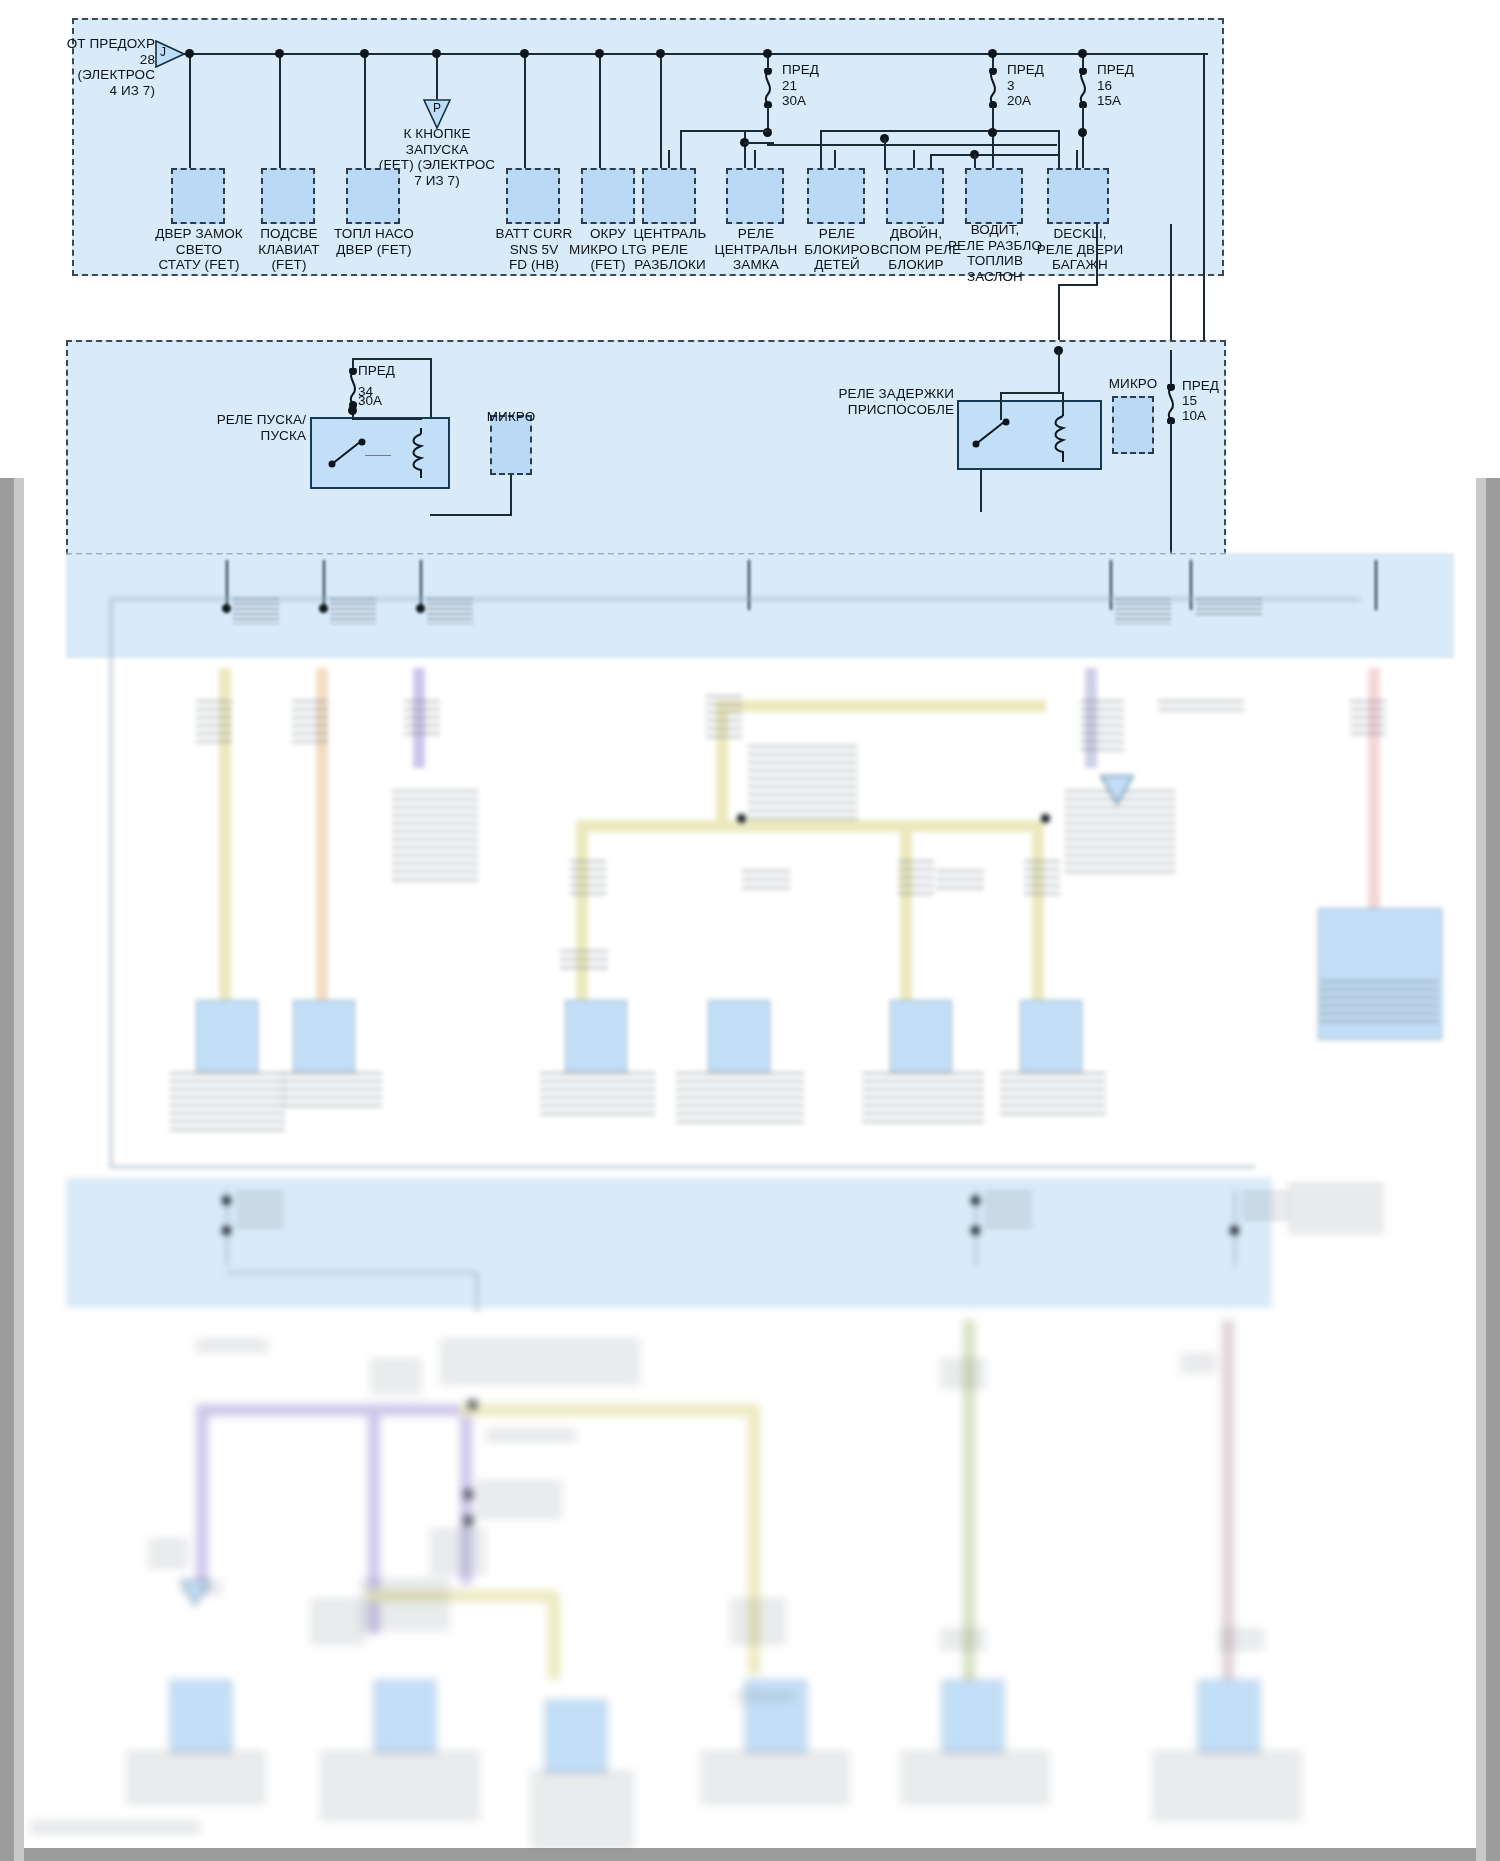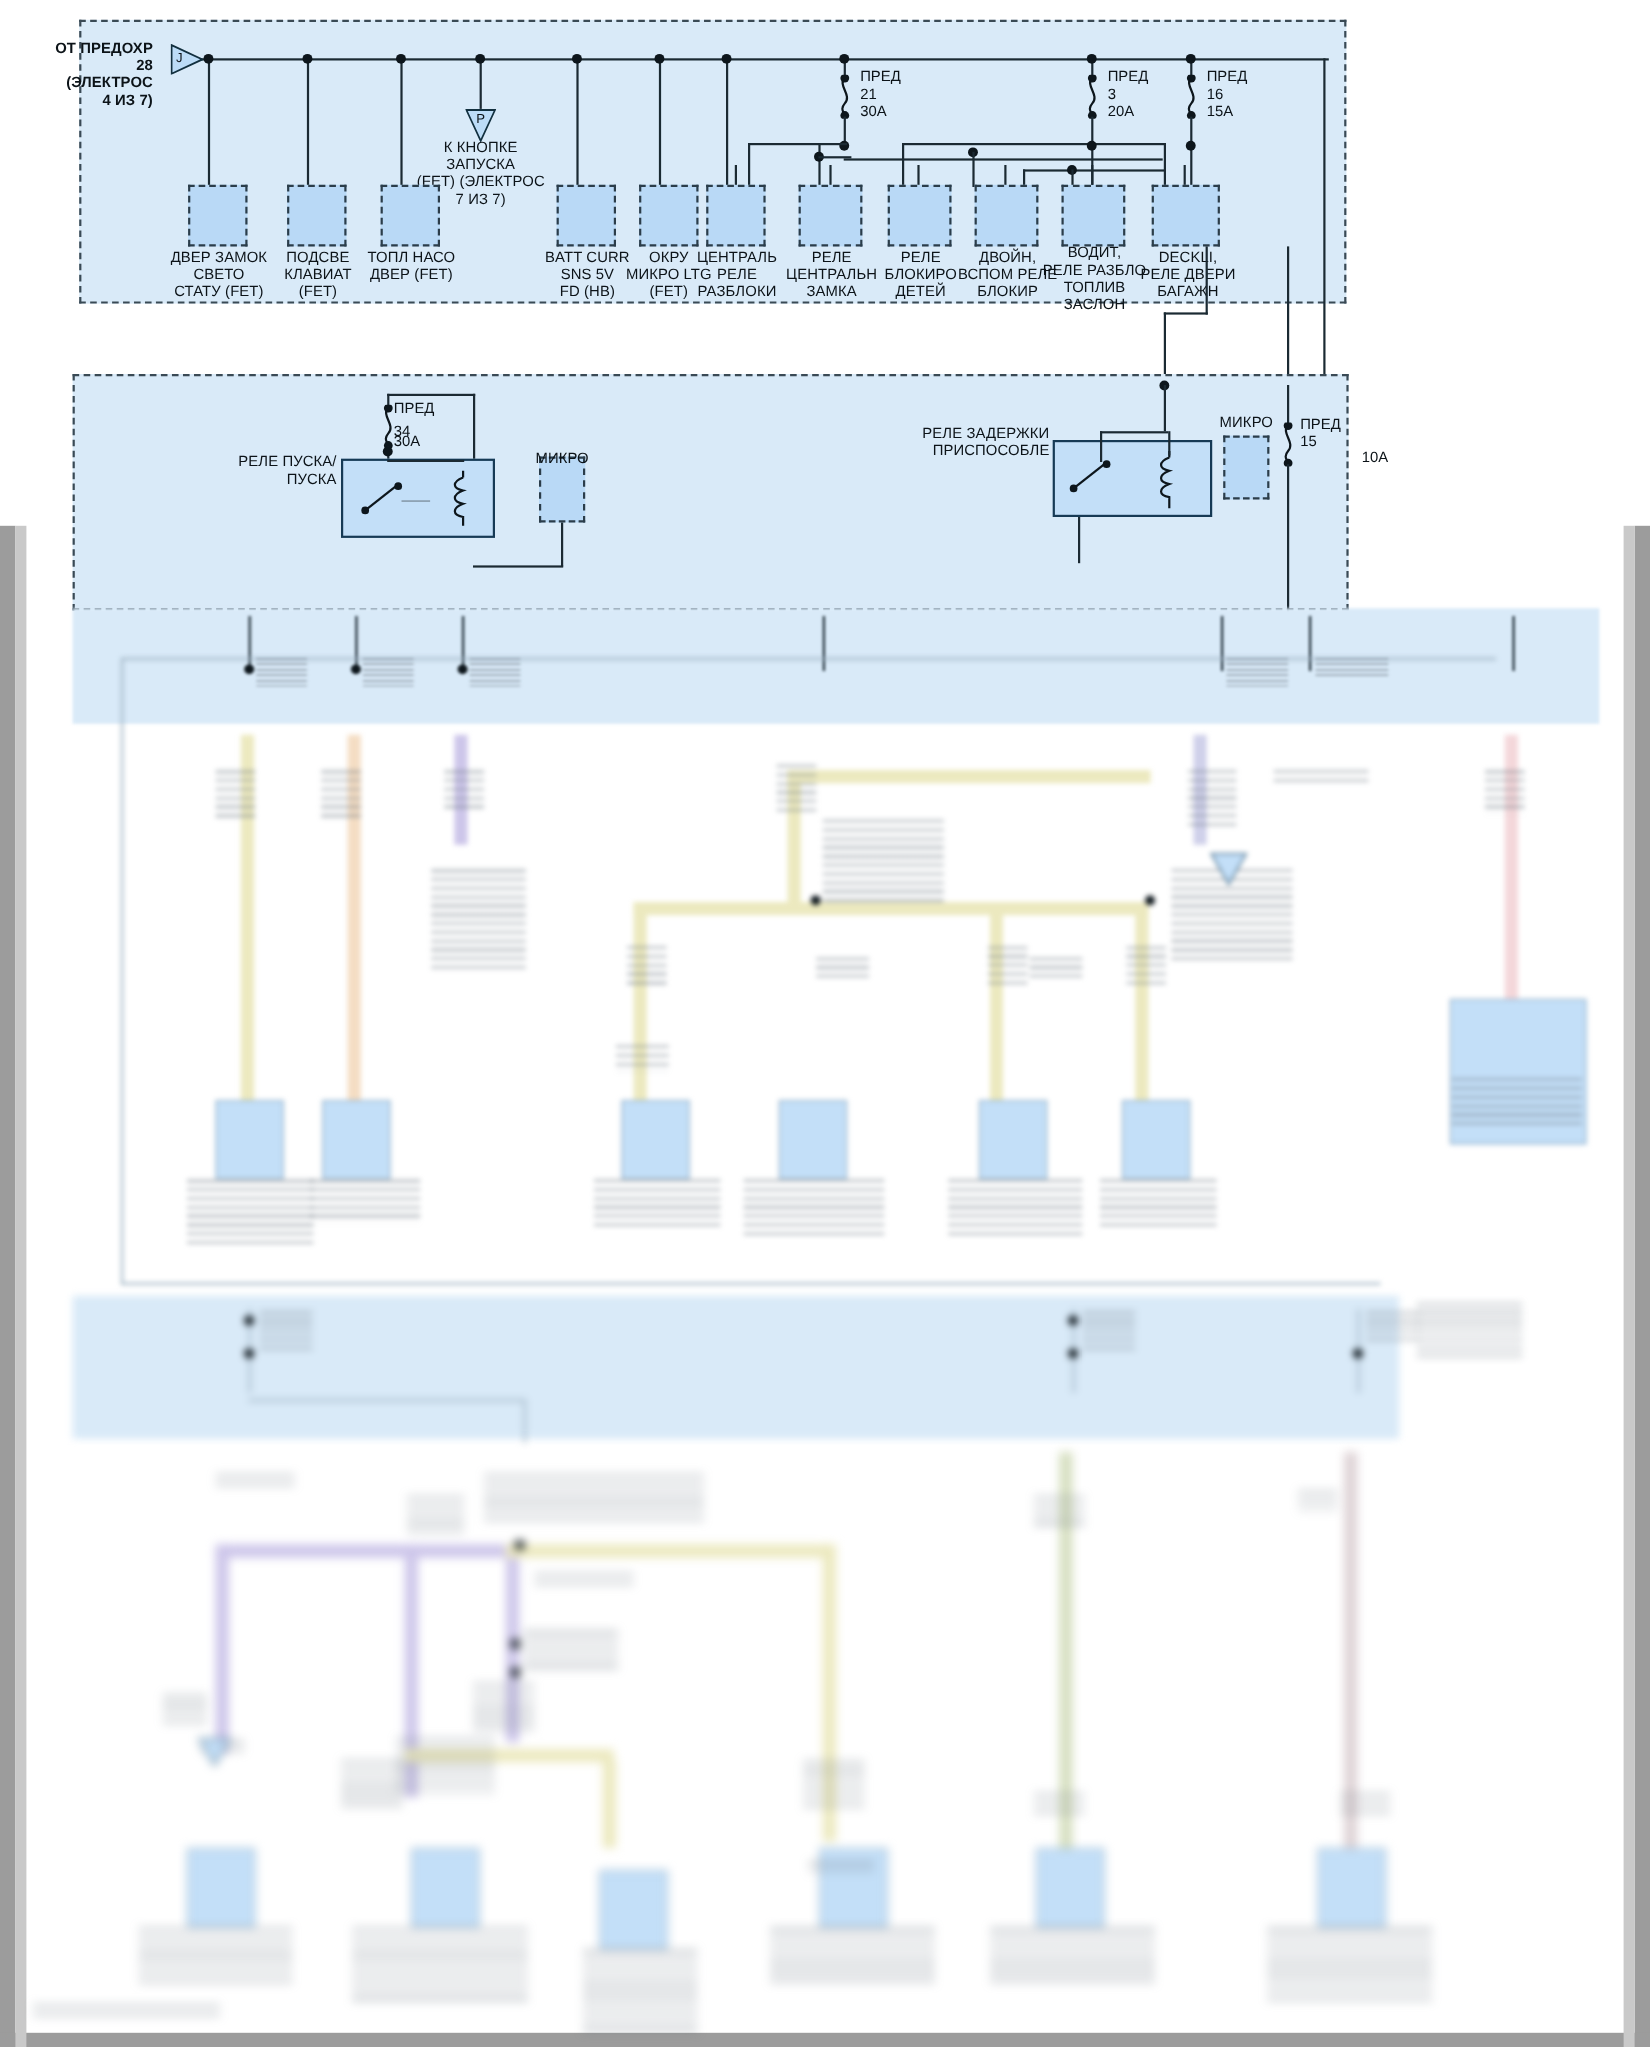--- a/index.html
+++ b/index.html
@@ -40,21 +40,21 @@
   <div class="panel" style="left:72px;top:18px;width:1152px;height:258px;"></div>
 
   <div class="wire wire-h" style="left:180px;top:53px;width:1028px;"></div>
 
   <div class="abs" style="left:155px;top:40px;width:30px;height:28px;">
     <svg width="30" height="28">
         <polygon points="1,1 29,14 1,27" fill="#bcdcf7" stroke="#12303f" stroke-width="1.6"></polygon>
       </svg>
   </div>
   <div class="lbl" style="left:155px;top:45px;width:16px;font-size:12px;">J</div>
-  <div class="lbl lbl-r" style="left:24px;top:36px;width:115px;font-weight:bold;">ОТ ПРЕДОХР
+  <div class="lbl lbl-r" style="left:40px;top:36px;width:115px;">ОТ ПРЕДОХР
 28
 (ЭЛЕКТРОС
 4 ИЗ 7)</div>
 
   <div class="wire wire-v" style="left:189px;top:53px;height:117px;"></div>
   <div class="dot" style="left:185px;top:49px;"></div>
 
   <div class="wire wire-v" style="left:279px;top:53px;height:117px;"></div>
   <div class="dot" style="left:275px;top:49px;"></div>
 
@@ -281,21 +281,21 @@
   <div class="wire wire-v" style="left:1170px;top:350px;height:36px;"></div>
   <div class="fuse" style="left:1164px;top:384px;">
     <svg width="14" height="40" viewBox="0 0 14 40">
       <path d="M7 2 C 0 10, 14 18, 7 26 C 2 32, 7 34, 7 38" fill="none" stroke="#0d161c" stroke-width="2"></path>
       <circle cx="7" cy="3" r="4" fill="#0d161c"></circle>
         <circle cx="7" cy="37" r="4" fill="#0d161c"></circle>
     </svg>
   </div>
   <div class="fuse-txt" style="left:1182px;top:378px;">ПРЕД</div>
   <div class="fuse-txt" style="left:1182px;top:393px;">15</div>
-  <div class="fuse-txt" style="left:1238px;top:408px;">10A</div>
+  <div class="fuse-txt" style="left:1182px;top:408px;">10A</div>
   <div class="wire wire-v" style="left:1170px;top:422px;height:140px;"></div>
 
   <div class="scan-edge" style="left:0;top:478px;width:14px;height:1383px;background:#9c9c9c;"></div>
   <div class="scan-edge" style="left:1486px;top:478px;width:14px;height:1383px;background:#9c9c9c;"></div>
   <div class="scan-edge" style="left:0;top:1848px;width:1500px;height:13px;background:#9c9c9c;"></div>
   <div class="scan-edge" style="left:14px;top:478px;width:10px;height:1383px;background:#c9c9c9;"></div>
   <div class="scan-edge" style="left:1476px;top:478px;width:10px;height:1383px;background:#c9c9c9;"></div>
 
   <div class="blur-s1">
     <div class="panel-solid" style="left:66px;top:553px;width:1388px;height:105px;background:#d9eaf8;"></div>

